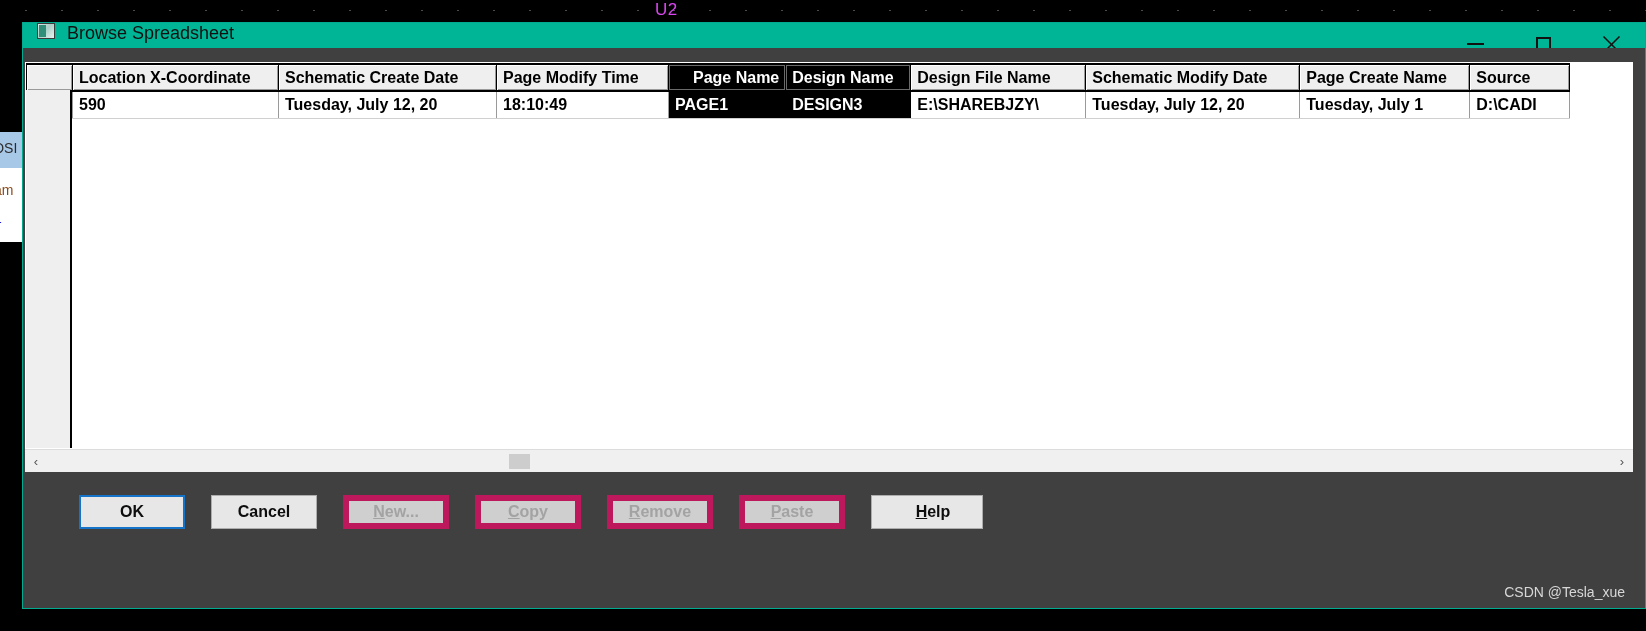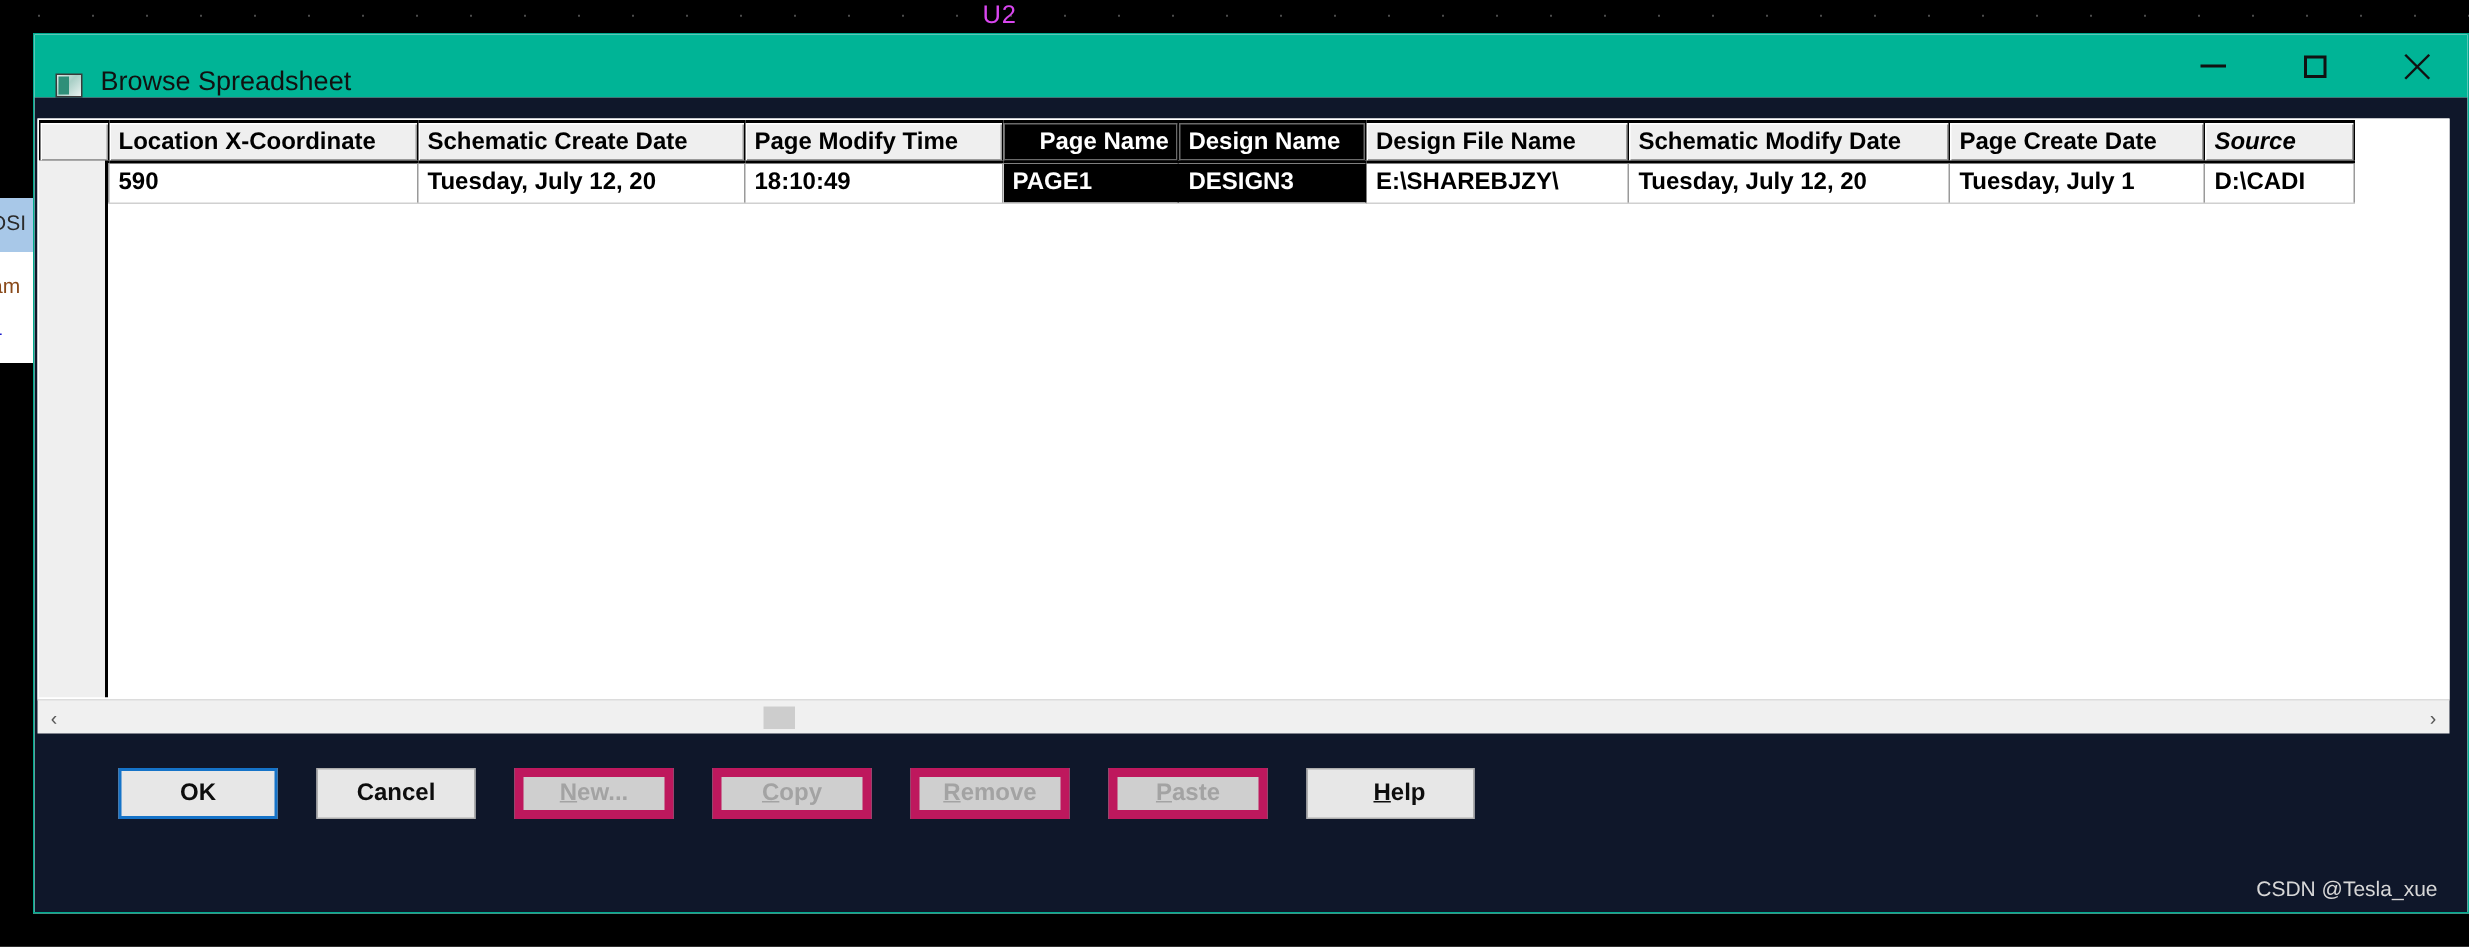--- a/index.html
+++ b/index.html
@@ -82,24 +82,24 @@
     background: #f0f0f0;
     box-sizing: border-box;
     border: 1px solid #00ab90;
     display: flex;
     flex-direction: column;
     overflow: hidden;
   }
 
   
   #titlebar {
-    height: 42px;
+    height: 25px;
     background: #00b496;
     display: flex;
-    align-items: flex-end;
+    align-items: flex-start;
     flex: 0 0 auto;
     position: relative;
   }
   #title-icon {
     width: 18px; height: 16px;
     margin-left: 14px;
     background: linear-gradient(135deg, #dfe8e6 0%, #a9cfc6 45%, #e9f2f0 100%);
     border: 1px solid #3a3a3a;
     box-sizing: border-box;
     position: relative;
@@ -139,21 +139,21 @@
   .wc-max {
     width: 15px; height: 15px;
     border: 2px solid #111;
     box-sizing: border-box;
   }
   .wc-close-svg { display: block; }
 
   
   #client {
     flex: 1 1 auto;
-    background: #0f172a;
+    background: #404040;
     padding: 14px 0 0 0;
     display: flex;
     flex-direction: column;
     position: relative;
   }
 
   
   #grid-wrap {
     margin: 0 12px 0 2px;
     background: #ffffff;
@@ -352,22 +352,22 @@
         <thead>
           <tr id="header-row">
             <th class="corner"></th>
           <th style="width: 206px;">Location X-Coordinate</th>
               <th style="width: 218px;">Schematic Create Date</th>
               <th style="width: 172px;">Page Modify Time</th>
               <th class="sel" style="width: 111px; padding-left: 24px;">Page Name</th>
               <th class="sel" style="width: 125px;">Design Name</th>
               <th style="width: 175px;">Design File Name</th>
               <th style="width: 214px;">Schematic Modify Date</th>
-              <th style="width: 170px;">Page Create Date</th>
-              <th style="width: 100px; font-style: italic;">Source</th>
+              <th style="width: 170px;">Page Create Name</th>
+              <th style="width: 100px;">Source</th>
             </tr>
         </thead>
         <tbody id="table-body">
             <tr>
               <td class="rowhdr">1</td>
               <td style="width: 206px;">590</td>
               <td style="width: 218px;">Tuesday, July 12, 20</td>
               <td style="width: 172px; margin-left: 40px;">18:10:49</td>
               <td class="sel" style="width: 111px;">PAGE1</td>
               <td class="sel" style="width: 125px;">DESIGN3</td>

